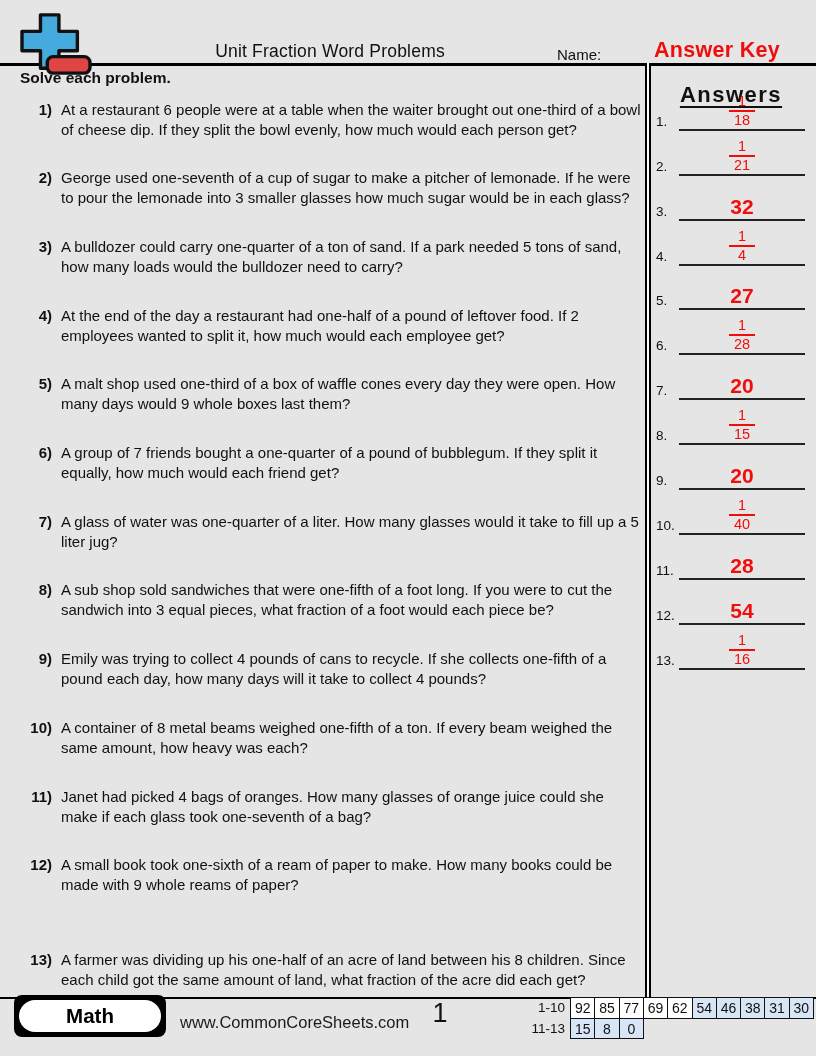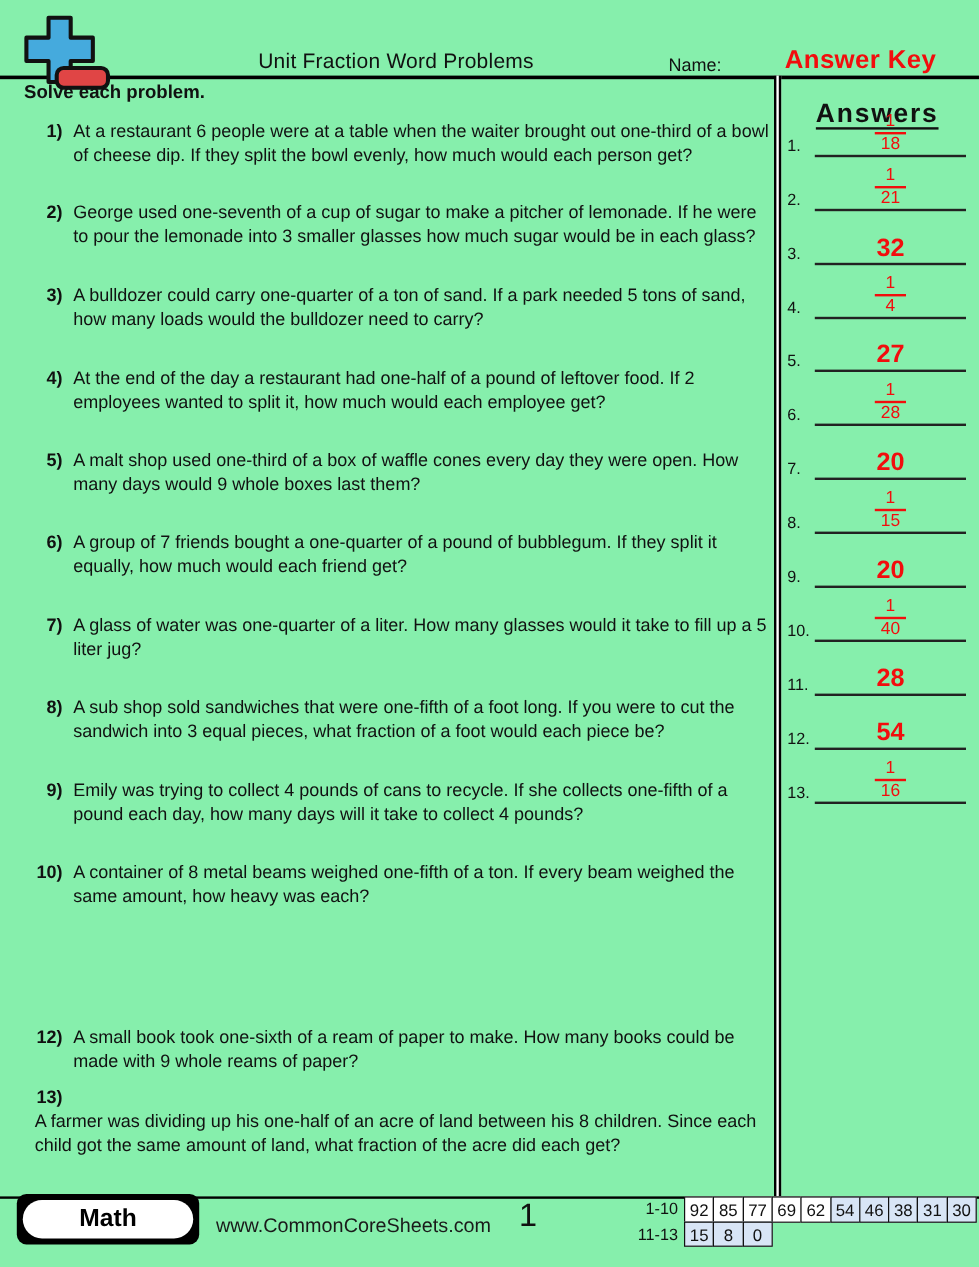--- a/index.html
+++ b/index.html
@@ -1,16 +1,16 @@
 <!DOCTYPE html>
 <html style="--red: #f20d0d; --cell: #d8e5f6; --lblue: #45aadd; --lred: #e04545;"><head>
 <meta charset="utf-8">
 <style>
   html,body{margin:0;padding:0;background:#888;}
-  .page{position:relative;width:816px;height:1056px;background:#86efac;margin:0 auto;
+  .page{position:relative;width:816px;height:1056px;background:#e5e5e5;margin:0 auto;
         font-family:"Liberation Sans",sans-serif;color:#111;overflow:hidden;}
 
   
   .header-rule{position:absolute;left:0;top:63px;width:816px;height:3px;background:#000;}
   .logo{position:absolute;left:16px;top:10px;width:80px;height:68px;z-index:3;}
   .title{position:absolute;left:0;top:41px;width:660px;text-align:center;
          font-size:17.5px;font-weight:500;letter-spacing:.2px;}
   .name-label{position:absolute;left:557px;top:46px;font-size:15px;}
   .name-value{position:absolute;left:624px;top:38px;font-size:21.5px;font-weight:bold;
               color:var(--red,#f20d0d);letter-spacing:.3px;margin-left:30px;}
@@ -118,27 +118,31 @@
   <div class="problem" style="top: 583.1px;">
     <div class="p-num">9)</div>
     <div class="p-text">Emily was trying to collect 4 pounds of cans to recycle. If she collects one-fifth of a pound each day, how many days will it take to collect 4 pounds?</div>
   </div>
 
   <div class="problem" style="top: 651.8px;">
     <div class="p-num">10)</div>
     <div class="p-text">A container of 8 metal beams weighed one-fifth of a ton. If every beam weighed the same amount, how heavy was each?</div>
   </div>
 
+  <div class="problem" style="top: 720.5px;">
+    <div class="p-num">11)</div>
+    <div class="p-text">Janet had picked 4 bags of oranges. How many glasses of orange juice could she make if each glass took one-seventh of a bag?</div>
+  </div>
 
   <div class="problem" style="top: 789.2px;">
     <div class="p-num">12)</div>
     <div class="p-text">A small book took one-sixth of a ream of paper to make. How many books could be made with 9 whole reams of paper?</div>
   </div>
 
-  <div class="problem" style="top: 839px; flex-direction: column;">
+  <div class="problem" style="top: 884px;">
     <div class="p-num">13)</div>
     <div class="p-text">A farmer was dividing up his one-half of an acre of land between his 8 children. Since each child got the same amount of land, what fraction of the acre did each get?</div>
   </div>
 </div>
   <div class="answers">
   <div class="answer-row">
     <div class="a-label">1.</div>
     <div class="a-line"></div>
     <div class="a-val">
       <span class="frac">

